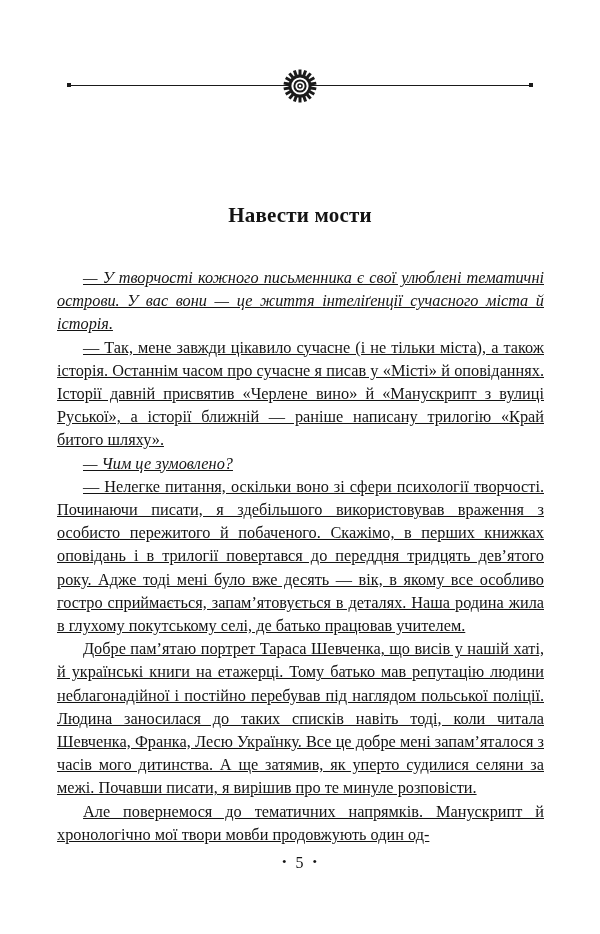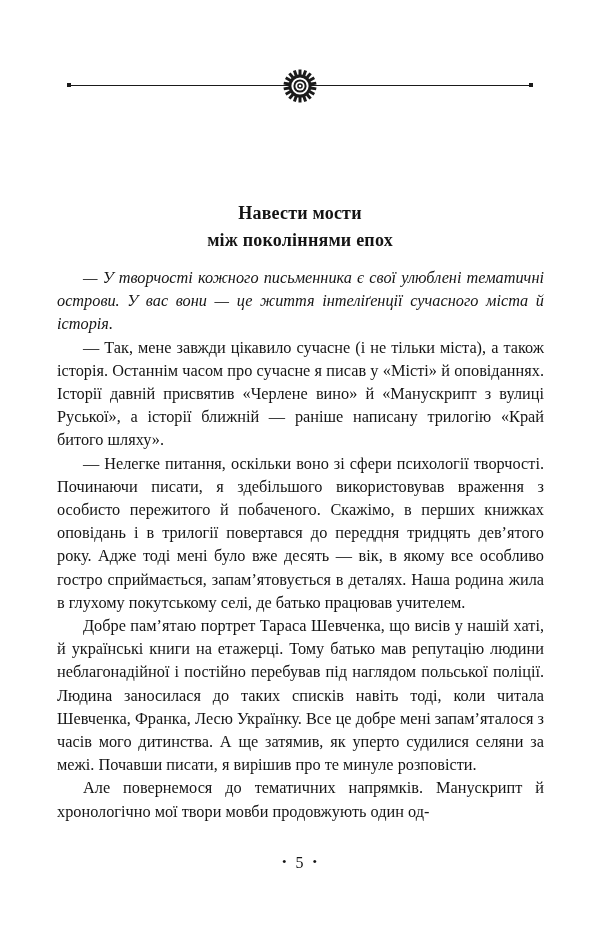--- a/index.html
+++ b/index.html
@@ -69,21 +69,21 @@
   .orn-gear svg { display: block; }
 
   
   .chapter-title {
     position: absolute;
     left: 57px;
     top: 188px;
     width: 486px;
     text-align: center;
     font-weight: bold;
-    font-size: 18px;
+    font-size: 21px;
     line-height: 26.5px;
     letter-spacing: 0.2px;
     color: #141414;
   }
   .chapter-title .tl {
     display: block;
     white-space: nowrap;
   }
 
   
@@ -92,20 +92,21 @@
     left: 57px;
     top: 266px;
     width: 487px;
     font-size: 16.3px;
     line-height: 23.2px;
     text-align: justify;
     text-justify: inter-word;
     -webkit-hyphens: none;
     hyphens: none;
     color: #141414;
+    text-decoration: underline;
   }
   .body-text p {
     margin: 0;
     text-indent: 26px;
   }
   .body-text p.q {
     font-style: italic;
   }
   .body-text p.last-open {
     text-align: justify;
@@ -178,26 +179,26 @@
             <circle cx="17" cy="17" r="2.8" fill="#1a1a1a"></circle>
             <circle cx="17" cy="17" r="1.3" fill="#ffffff"></circle>
           </g>
         </svg>
       </span>
     </div>
   </div>
 
   <h1 class="chapter-title">
     <span class="tl">Навести мости</span>
-    <span class="tl">між поколіннями епох</span>
   </h1>
 
   <div class="body-text">
     <p class="q">— У творчості кожного письменника є свої улюблені тематичні острови. У вас вони — це життя інтеліґенції сучасного міста й історія.</p>
     <p>— Так, мене завжди цікавило сучасне (і не тільки міста), а також історія. Останнім часом про сучасне я писав у «Місті» й оповіданнях. Історії давній присвятив «Черлене вино» й «Манускрипт з вулиці Руської», а історії ближній — раніше написану трилогію «Край битого шляху».</p>
+    <p class="q">— Чим це зумовлено?</p>
     <p>— Нелегке питання, оскільки воно зі сфери психології творчості. Починаючи писати, я здебільшого використовував враження з особисто пережитого й побаченого. Скажімо, в перших книжках оповідань і в трилогії повертався до переддня тридцять дев’ятого року. Адже тоді мені було вже десять — вік, в якому все особливо гостро сприймається, запам’ятовується в деталях. Наша родина жила в глухому покутському селі, де батько працював учителем.</p>
     <p>Добре пам’ятаю портрет Тараса Шевченка, що висів у нашій хаті, й українські книги на етажерці. Тому батько мав репутацію людини неблагонадійної і постійно перебував під наглядом польської поліції. Людина заносилася до таких списків навіть тоді, коли читала Шевченка, Франка, Лесю Українку. Все це добре мені запам’яталося з часів мого дитинства. А ще затямив, як уперто судилися селяни за межі. Почавши писати, я вирішив про те минуле розповісти.</p>
     <p class="last-open">Але повернемося до тематичних напрямків. Манускрипт й хронологічно мої твори мовби продовжують один од-</p>
   </div>
 
   <div class="folio">
     <span class="fdot">•</span><span class="fnum">5</span><span class="fdot">•</span>
   </div>
 
 </div>

